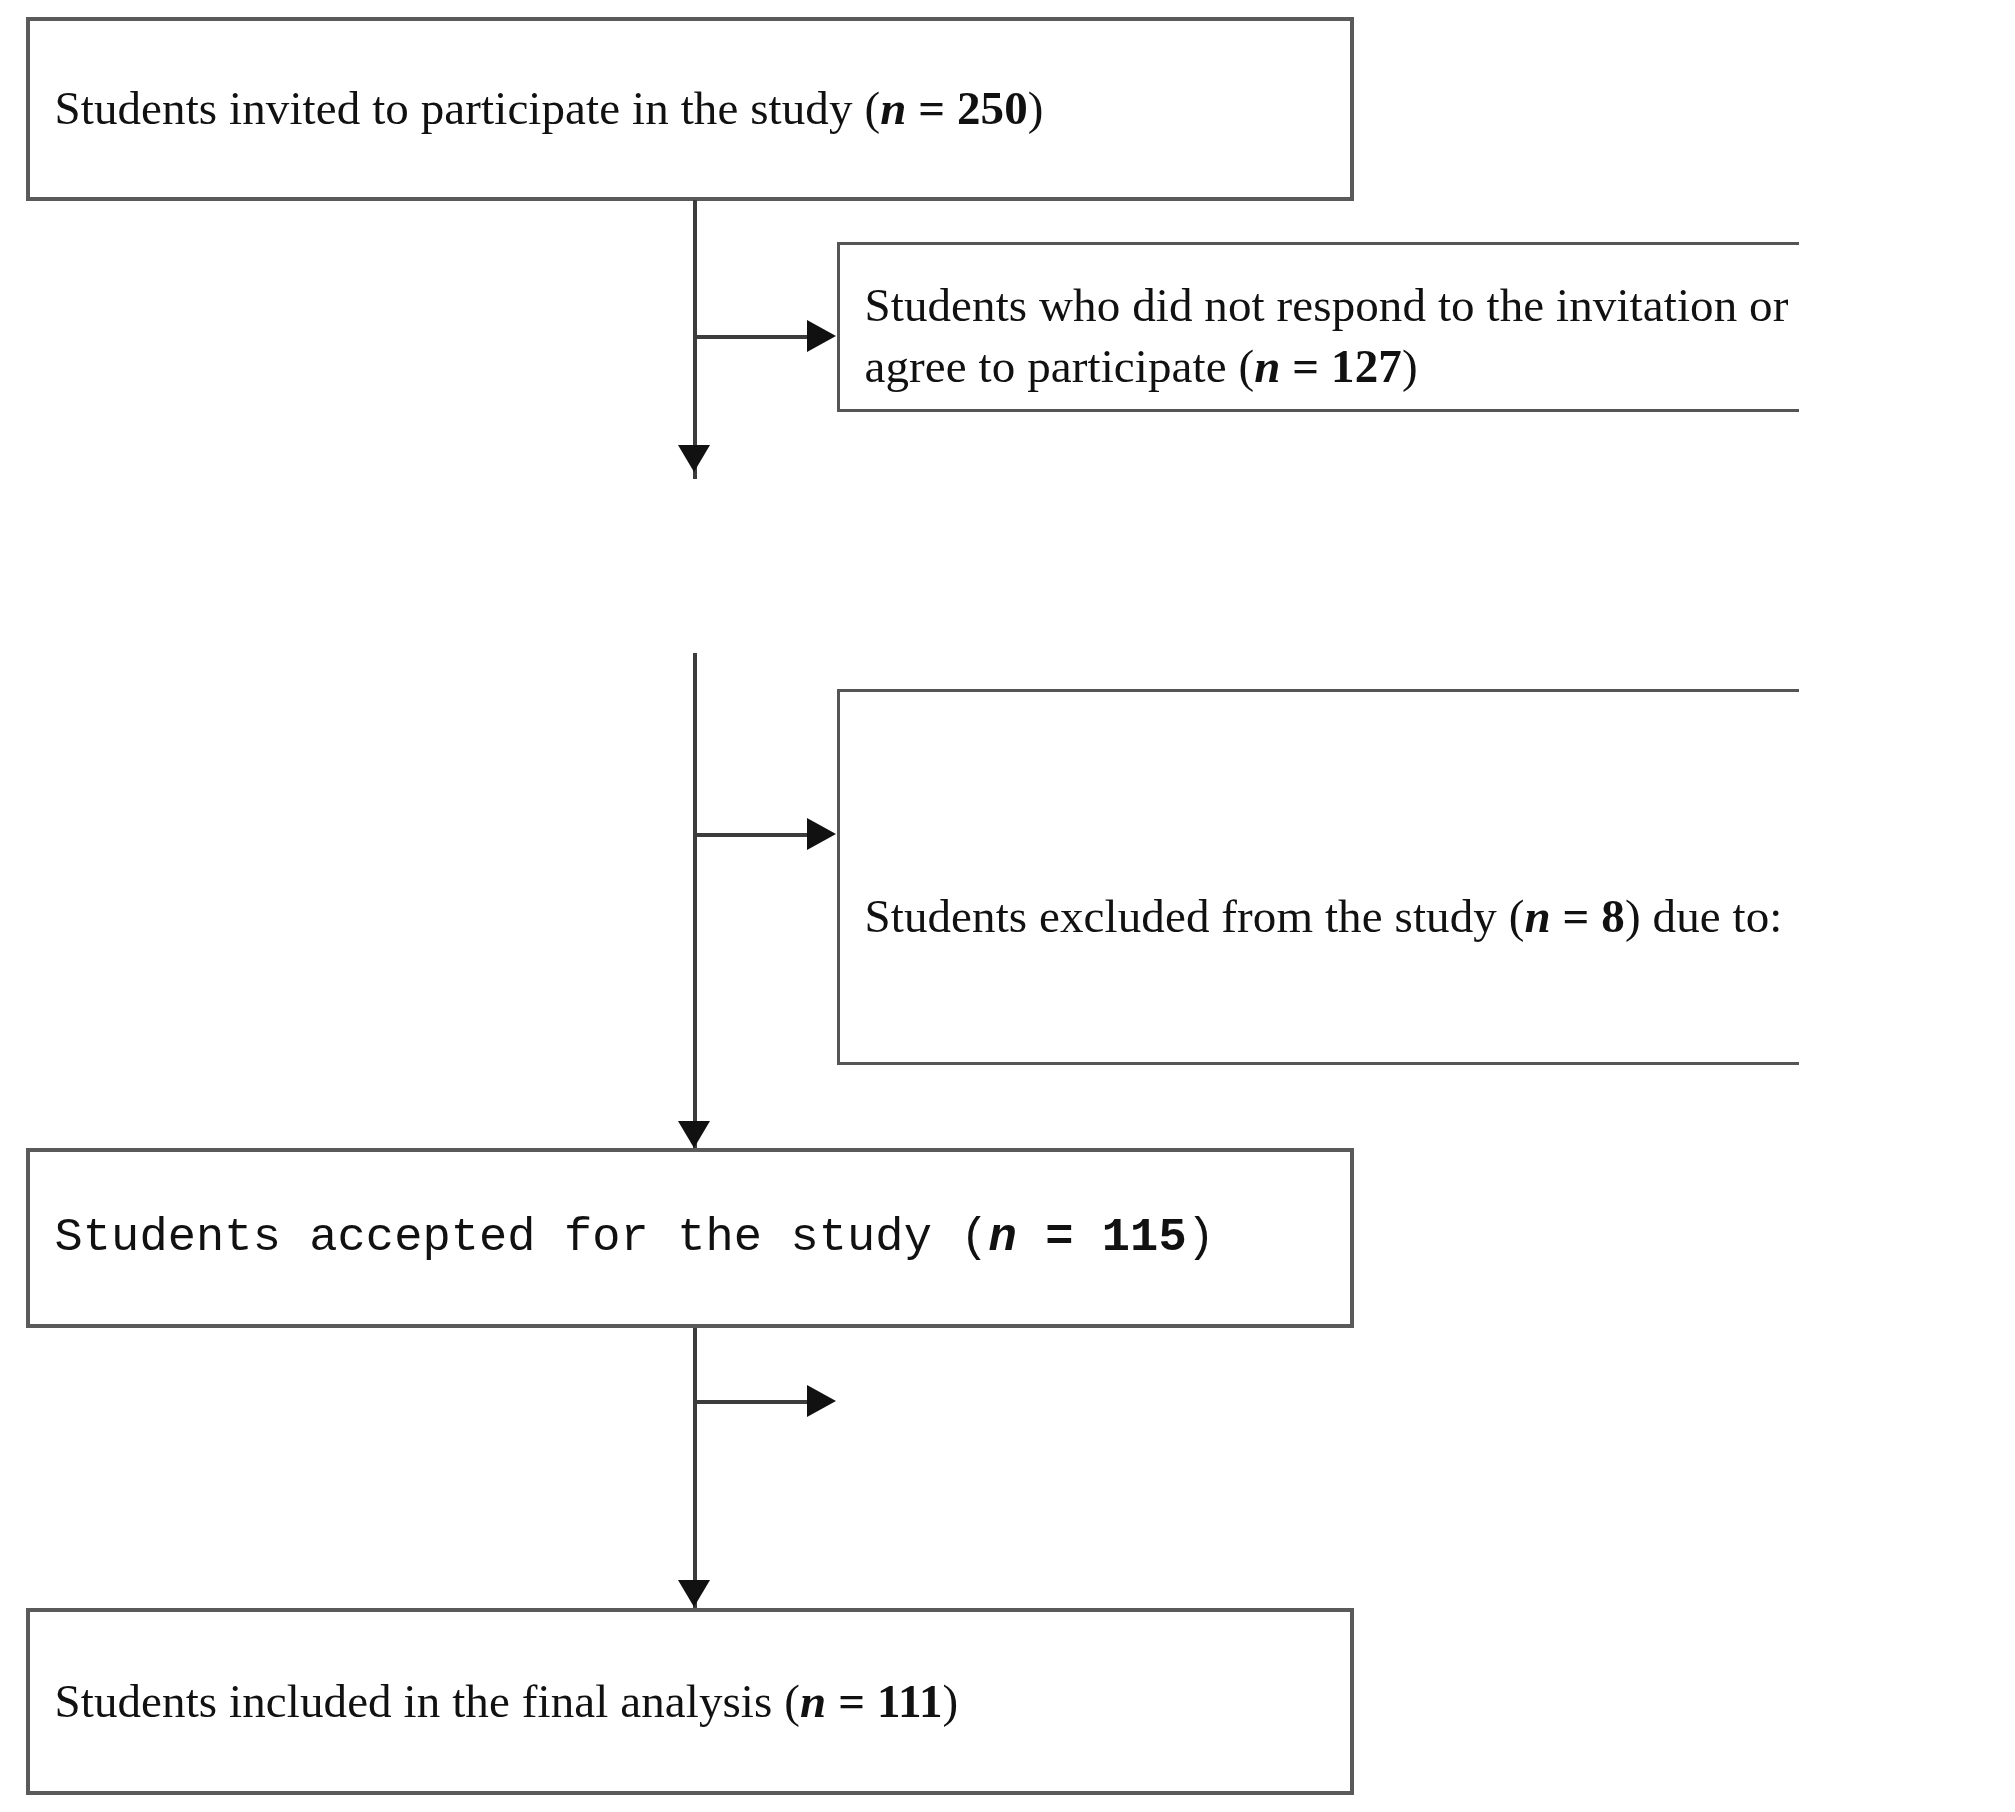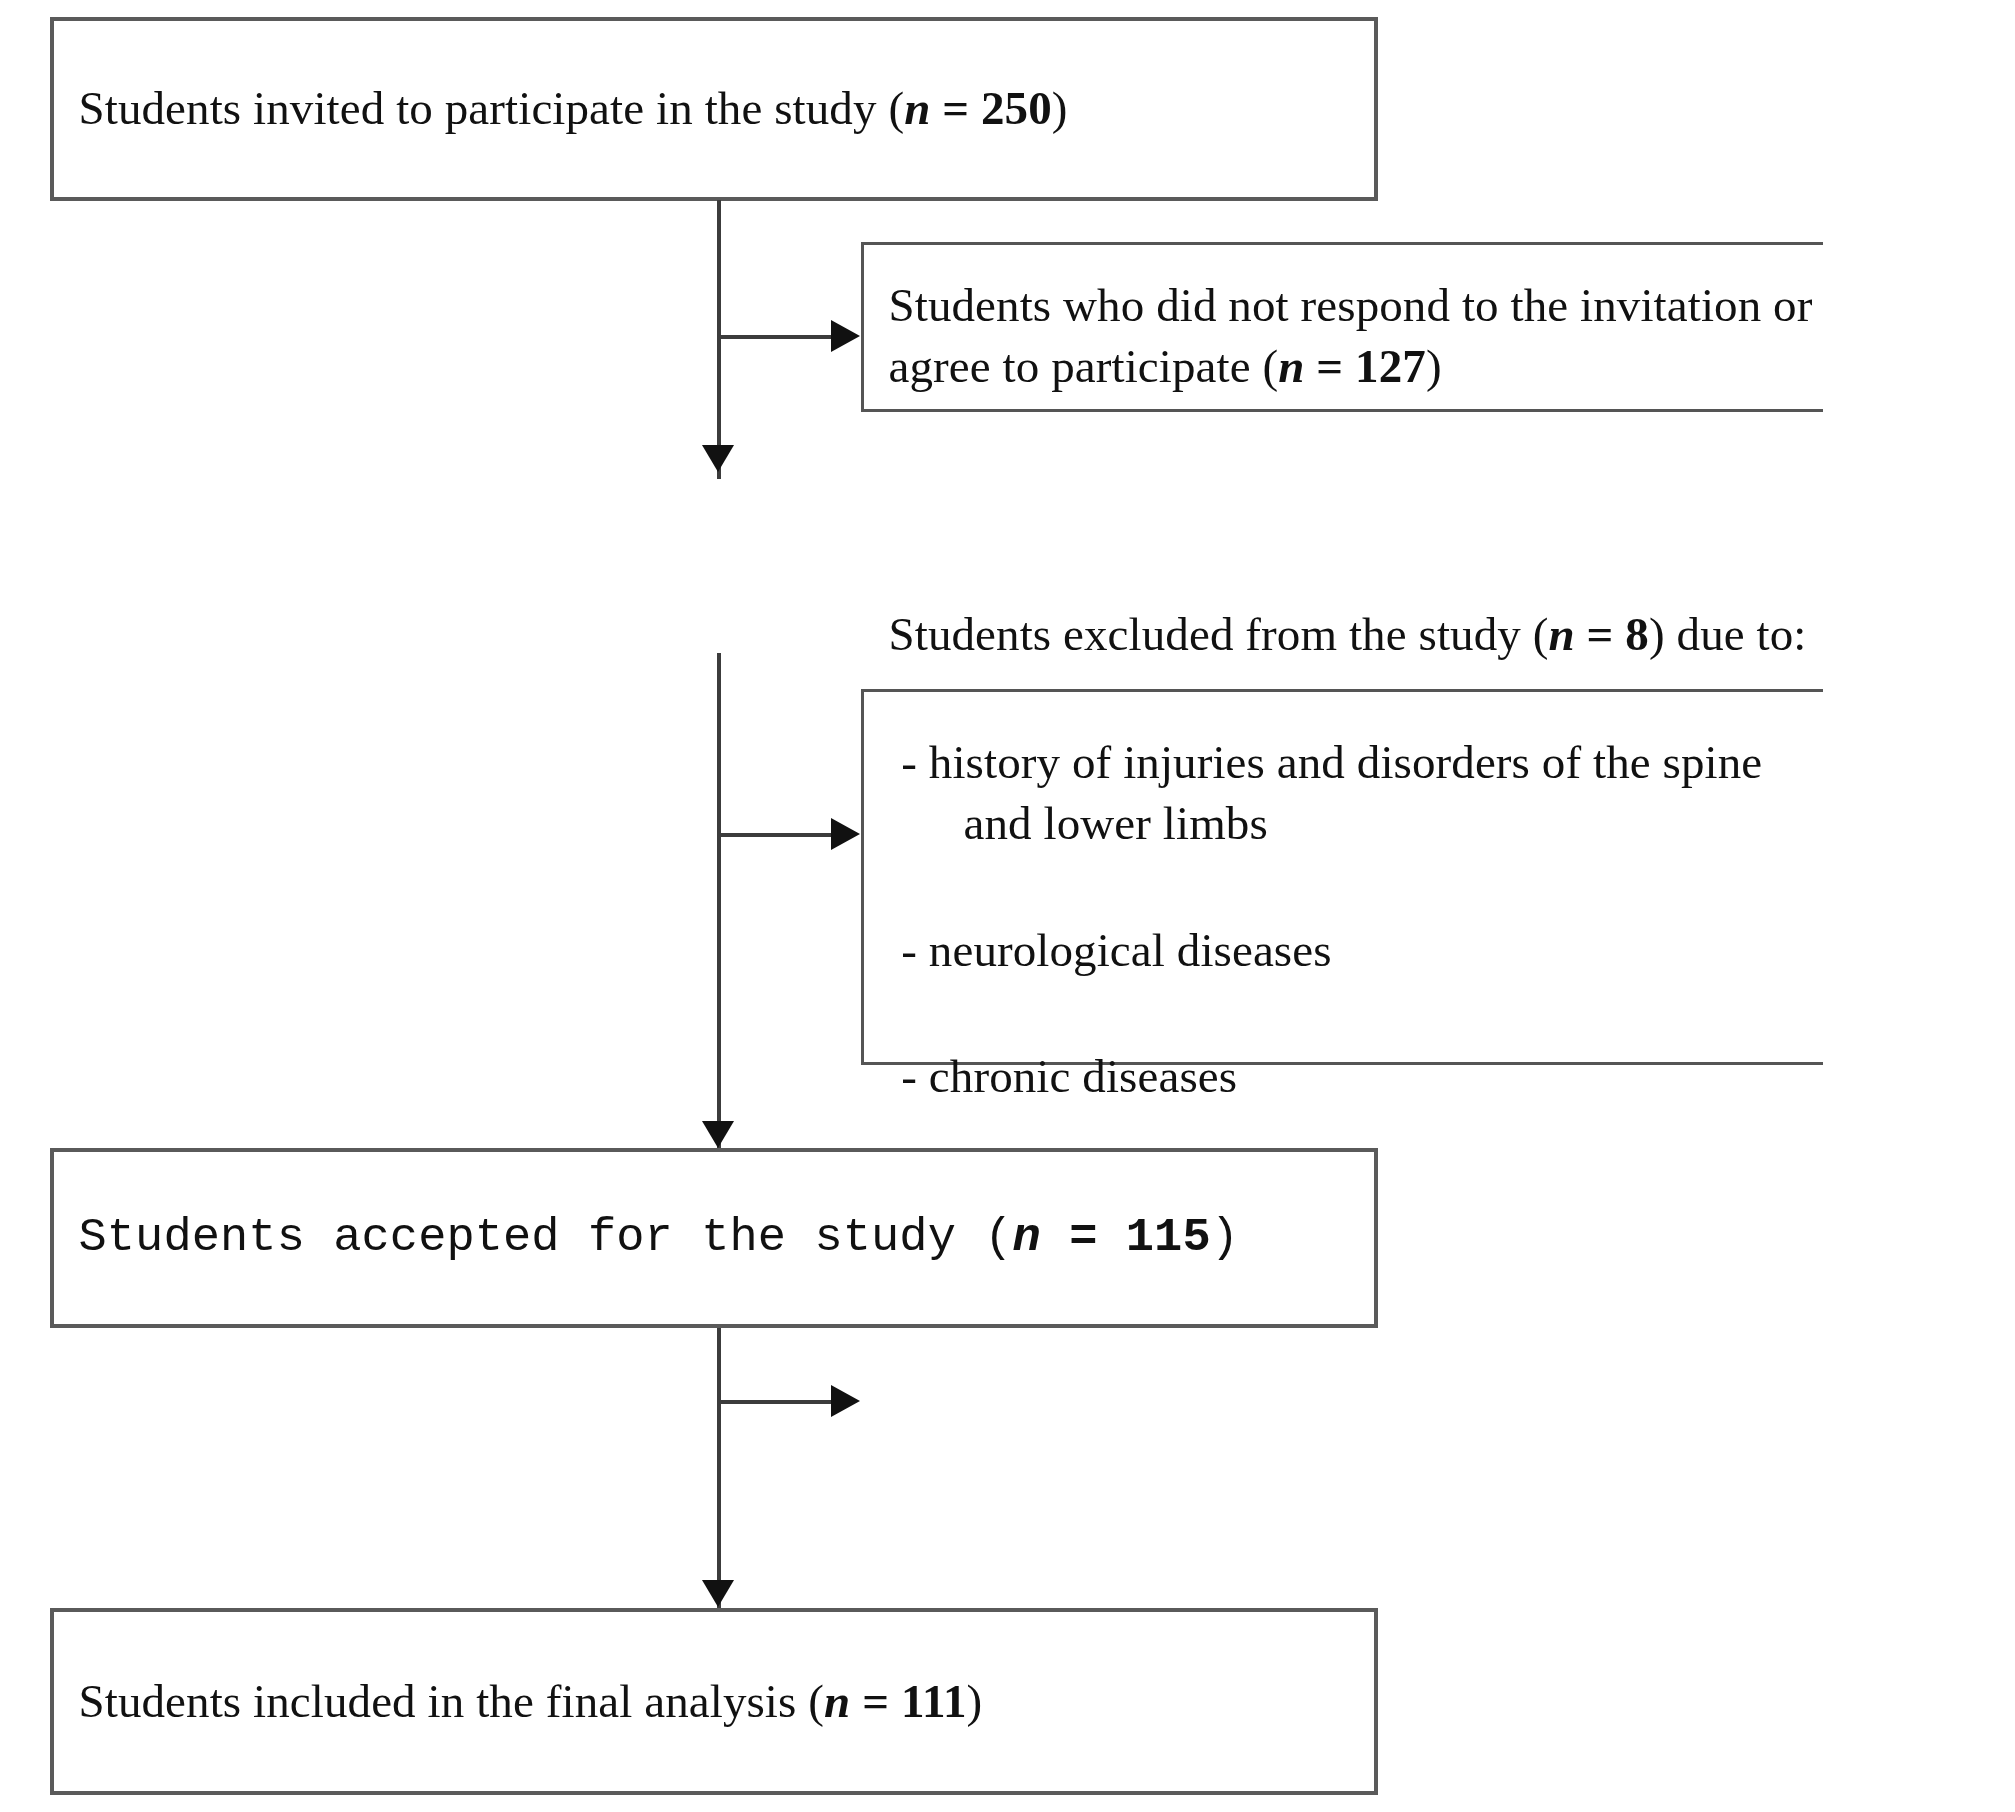--- a/index.html
+++ b/index.html
@@ -8,21 +8,20 @@
     background: #ffffff;
   }
   #canvas {
     position: relative;
     width: 1799px;
     height: 1812px;
     background: #ffffff;
     overflow: hidden;
     font-family: "Liberation Serif", "DejaVu Serif", serif;
     color: #111111;
-    margin-left: 24px;
   }
 
   
   .node {
     position: absolute;
     box-sizing: border-box;
     background: #ffffff;
     border: 4.3px solid #5a5a5a;
     display: flex;
     align-items: center;
@@ -114,25 +113,20 @@
 
   <div class="vline" style="left:693px; top:653px; height:497px;"></div>
   <div class="arrow-down" style="left:678px; top:1121px;"></div>
 
   <div class="hline" style="left:694px; top:833px; width:115px;"></div>
   <div class="arrow-right" style="left:807px; top:818px;"></div>
 
   <div class="node side" style="left:837px; top:689px; width:1171px; height:376px;">
     <div class="node-text">
       <span><span>Students excluded from the study (</span><span class="nvar">n</span><span class="nval"> = </span><span class="nval">8</span><span>) due to:</span></span>
-      <ul class="bullets">
-        <li><span>-</span>&nbsp;<span>history of injuries and disorders of the spine</span><span class="cont">and lower limbs</span></li>
-        <li><span>-</span>&nbsp;<span>neurological diseases</span></li>
-        <li><span>-</span>&nbsp;<span>chronic diseases</span></li>
-      </ul>
     </div>
   </div>
 
   <div class="node main" style="left:26px; top:1148px; width:1328px; height:180px;font-family:Liberation Mono, monospace;">
     <div class="node-text"><span>Students accepted for the study (</span><span class="nvar">n</span><span class="nval"> = </span><span class="nval">115</span><span>)</span></div>
   </div>
 
   <div class="vline" style="left:693px; top:1328px; height:282px;"></div>
   <div class="arrow-down" style="left:678px; top:1580px;"></div>
 

